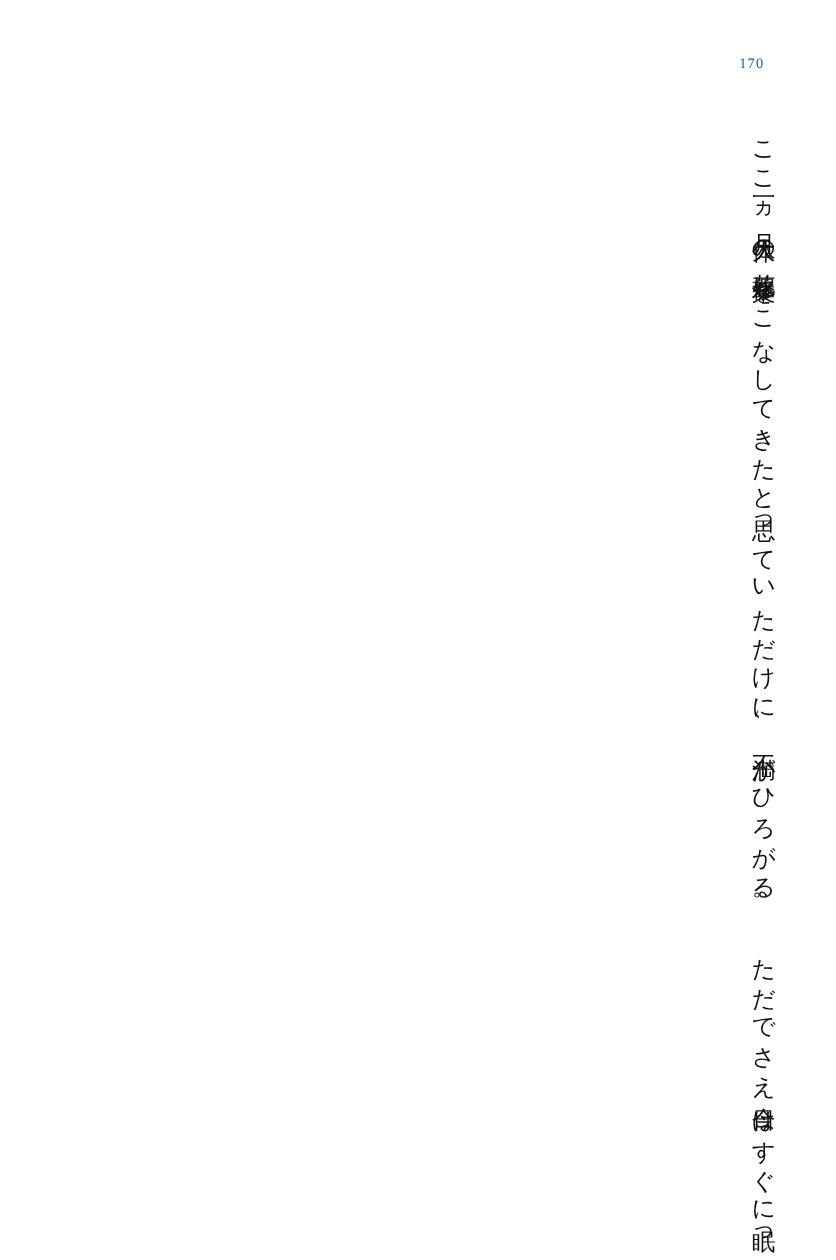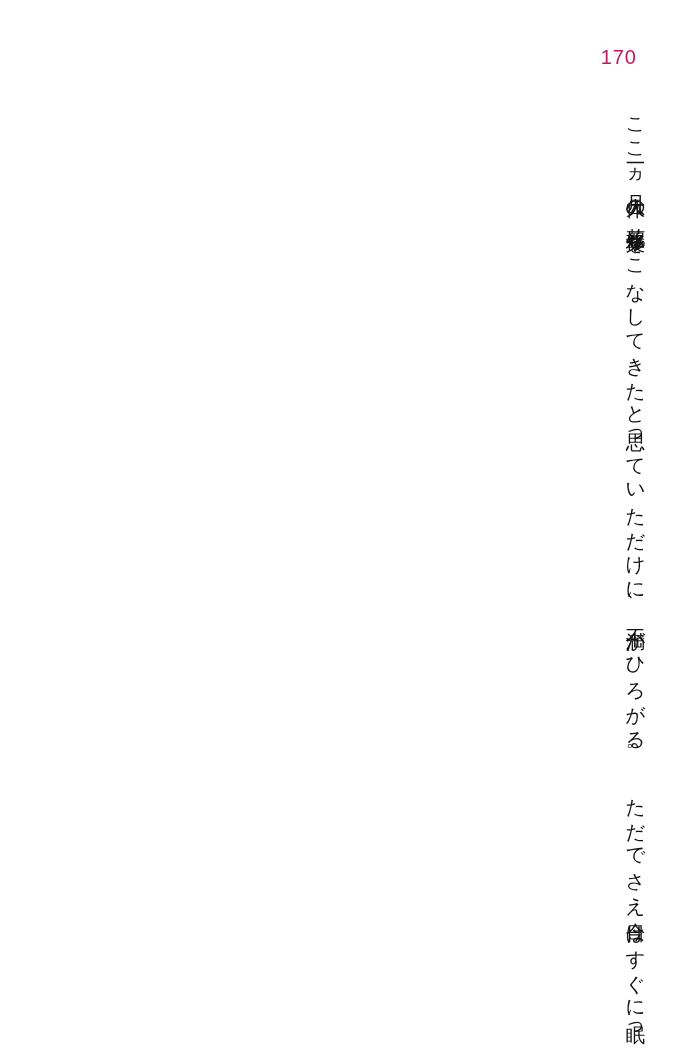--- a/index.html
+++ b/index.html
@@ -20,24 +20,24 @@
     left: 0;
     top: 0;
     width: 697px;
     height: 1050px;
     background: #ffffff;
   }
   .page-number {
     position: absolute;
     top: 46px;
     right: 60px;
-    font-size: 20px;
+    font-size: 12px;
     letter-spacing: 1px;
-    color: #be185d;
-    font-family: Liberation Sans, sans-serif;
+    color: #0369a1;
+    font-family: Liberation Serif, serif;
   }
   .text-block {
     position: absolute;
     top: 104px;
     left: 48px;
     right: 52px;
     height: 880px;
     writing-mode: vertical-rl;
     text-orientation: upright;
     direction: ltr;

